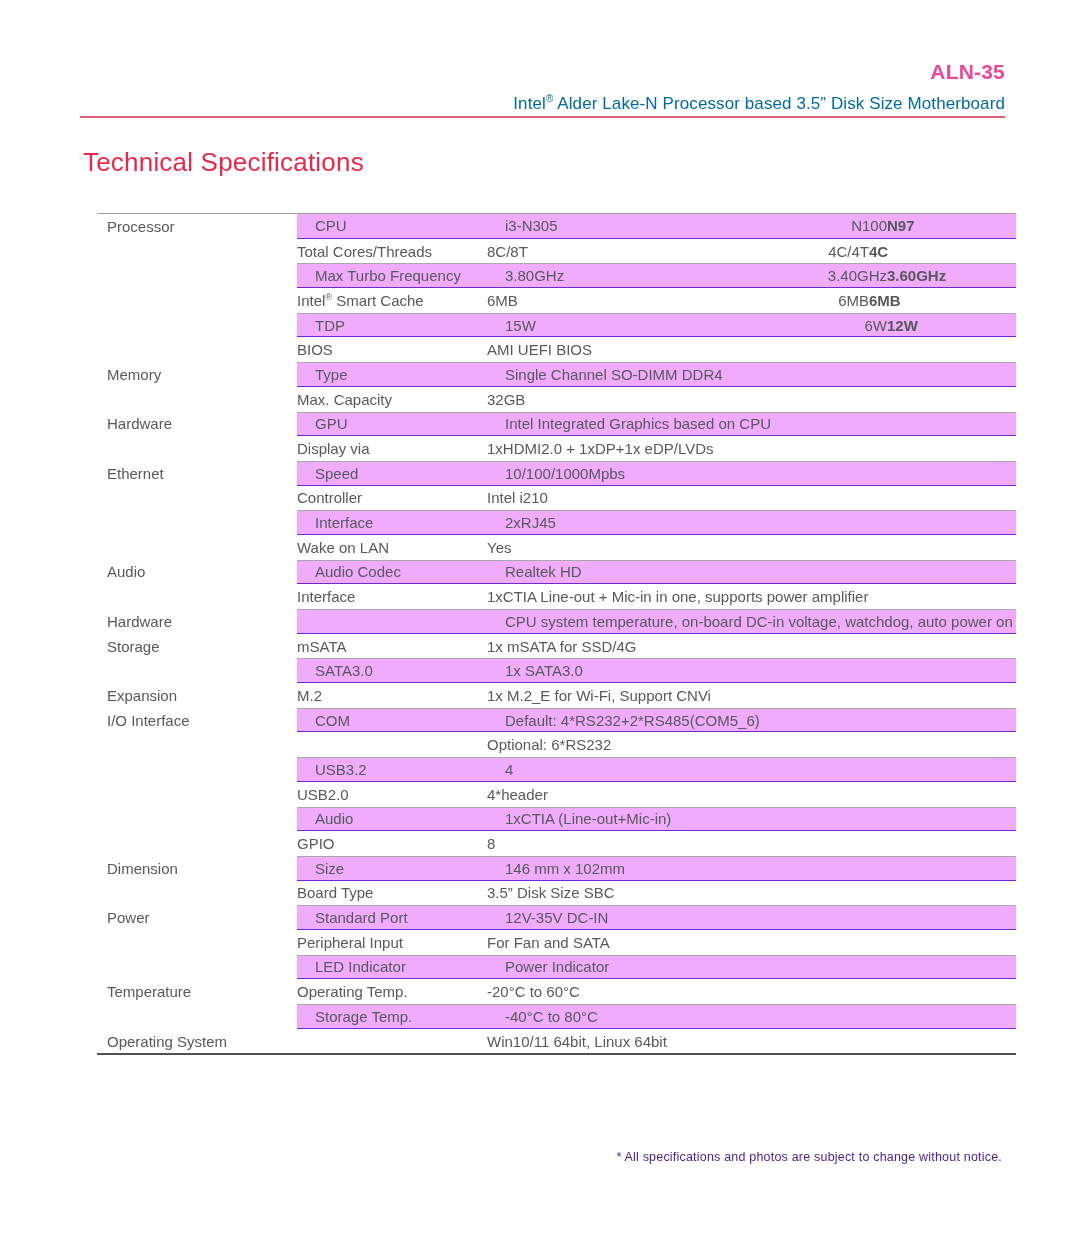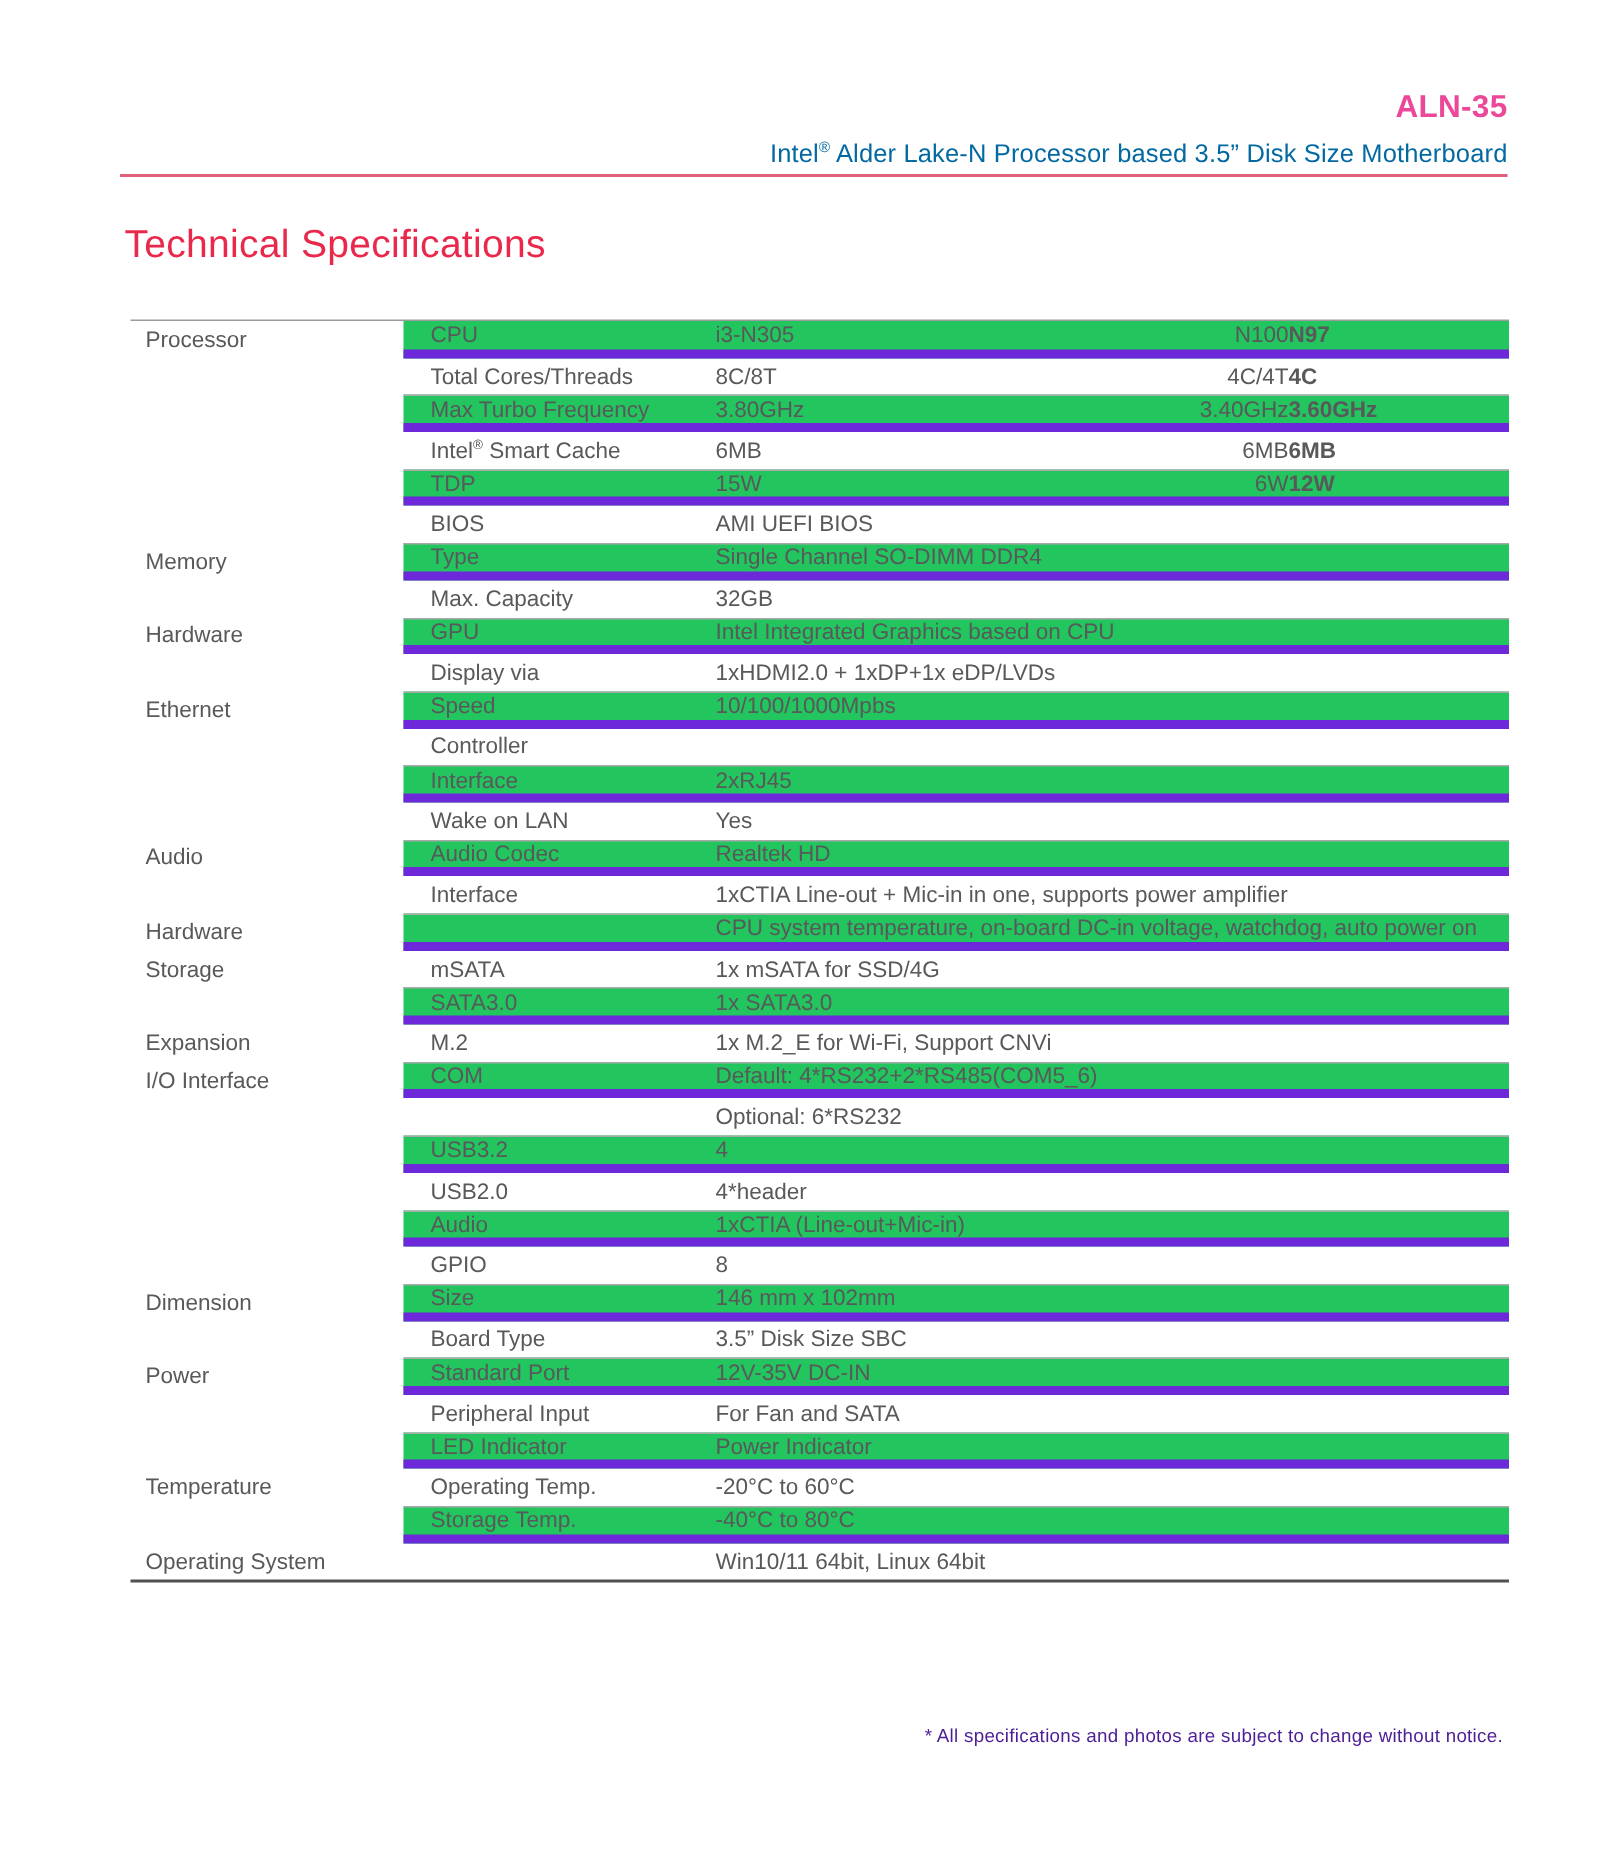--- a/index.html
+++ b/index.html
@@ -27,39 +27,40 @@
     position:absolute; left:80px; right:75px; top:116px;
     height:2px; background:#e0607a; border:none;
   }
   .page-title{
     position:absolute; left:83px; top:147px;
     font-size:26px; color:#e9294b; font-weight:normal;
     letter-spacing:.2px;
   }
   
   .spec-table{
-    position:absolute; left:87px; top:213px; width:919px;
+    position:absolute; left:97px; top:213px; width:919px;
     border-top:1px solid #9b9b9b;
     border-bottom:2px solid #515151;
     font-size:15px;
   }
   .row{display:flex; height:24.7px;}
   .cat{
     width:182px; flex:0 0 182px; box-sizing:border-box;
     padding-left:10px; display:flex; align-items:center;
     color:#58595b;
   }
   .sub{
     flex:1; display:flex; align-items:center; box-sizing:border-box;
     min-width:0;
   }
   .sub.shaded{
-    background:#22c55e;
+    background:#f0abfc;
     border-top:1px solid #a9a9a9;
-    border-bottom:6px solid #6d28d9;
+    border-bottom:1px solid #6d28d9;
+    margin-left:18px;
   }
   .row:first-child .sub{border-top:none;}
   .cell{
     box-sizing:border-box; white-space:nowrap; overflow:hidden;
     color:#58595b;
   }
   .cell.label{width:208px; flex:0 0 208px; padding-left:18px;}
   .cell.label sup{font-size:9px;}
   .cell.val.col0{width:190px; flex:0 0 190px;}
   .cell.val.col1{width:192px; flex:0 0 192px;text-align:right;}
@@ -167,20 +168,21 @@
       <div class="cat">Ethernet</div>
       <div class="sub shaded">
         <div class="cell label">Speed</div>
         <div class="cell val wide">10/100/1000Mpbs</div>
       </div>
     </div>
     <div class="row">
       <div class="cat"></div>
       <div class="sub">
         <div class="cell label">Controller</div>
+        <div class="cell val wide">Intel i210</div>
       </div>
     </div>
     <div class="row">
       <div class="cat"></div>
       <div class="sub shaded">
         <div class="cell label">Interface</div>
         <div class="cell val wide">2xRJ45</div>
       </div>
     </div>
     <div class="row">

